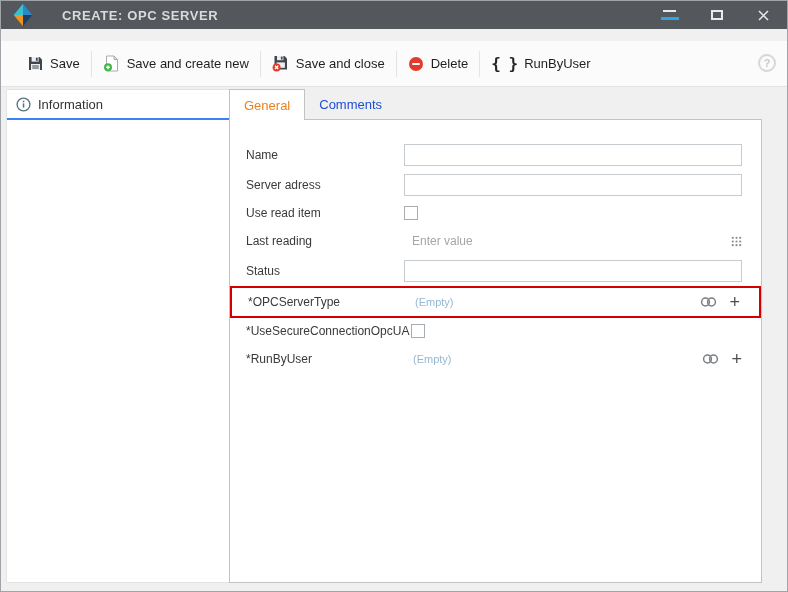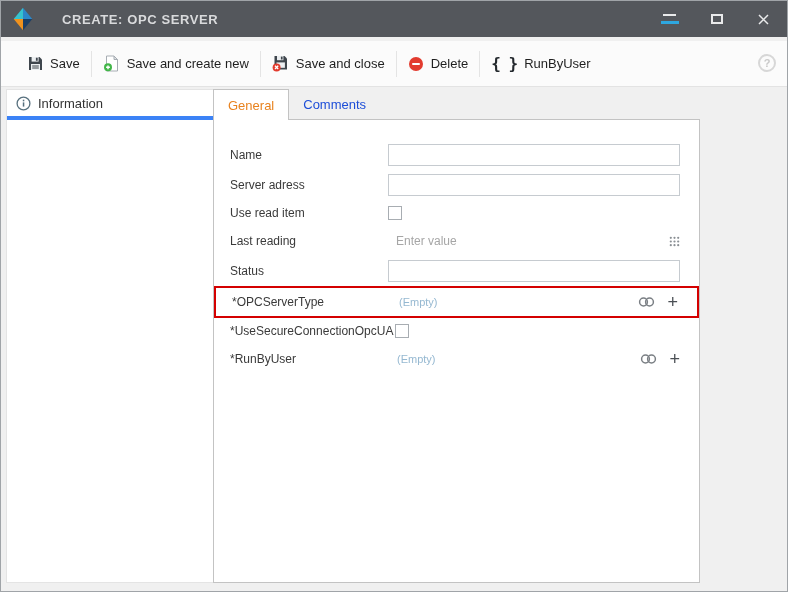--- a/index.html
+++ b/index.html
@@ -7,21 +7,21 @@
   body { font-family: "Liberation Sans", sans-serif; background: #f0f0f0; }
 
   .window {
     position: relative; width: 788px; height: 592px;
     background: #f0f0f0; overflow: hidden;
     border: 1px solid #a0a4a8;
   }
 
   
   .titlebar {
-    position: absolute; top: 0; left: 0; right: 0; height: 36px;
+    position: absolute; top: 0; left: 0; right: 0; height: 28px;
     background: #54575c; display: flex; align-items: center; padding-left: 9px;
   }
   .app-icon { width: 26px; height: 26px; margin-right: 26px; display: flex; }
   .title {
     color: #d9dadc; font-size: 13px; font-weight: 600; letter-spacing: 0.6px;
   }
   .win-controls { margin-left: auto; display: flex; height: 100%; }
   .win-btn {
     width: 47px; height: 100%; display: flex; flex-direction: column;
     align-items: center; justify-content: center; cursor: pointer;
@@ -56,25 +56,25 @@
   }
 
   
   .sidebar {
     position: absolute; left: 5px; top: 88px; width: 223px; height: 494px;
     background: #ffffff; border: 1px solid #e4e4e4; border-right: none;
   }
   .sidebar-header {
     height: 30px; display: flex; align-items: center; gap: 7px;
     padding-left: 9px; font-size: 13px; color: #333;
-    border-bottom: 4px solid #3b82f6; cursor: pointer; background: #fff;
-  }
-
-  
-  .main { position: absolute; left: 212px; top: 88px; width: 487px; height: 494px; }
+    border-bottom: 2px solid #3b82f6; cursor: pointer; background: #fff;
+  }
+
+  
+  .main { position: absolute; left: 228px; top: 88px; width: 533px; height: 494px; }
   .tabbar { height: 30px; display: flex; }
   .tab {
     padding: 0 14px; display: flex; align-items: center;
     font-size: 13px; color: #1d4ed8; cursor: pointer;
   }
   .tab.active {
     position: relative; z-index: 2; height: 31px;
     background: #fff; color: #e8821e;
     border: 1px solid #c3c3c3; border-bottom: none;
   }

